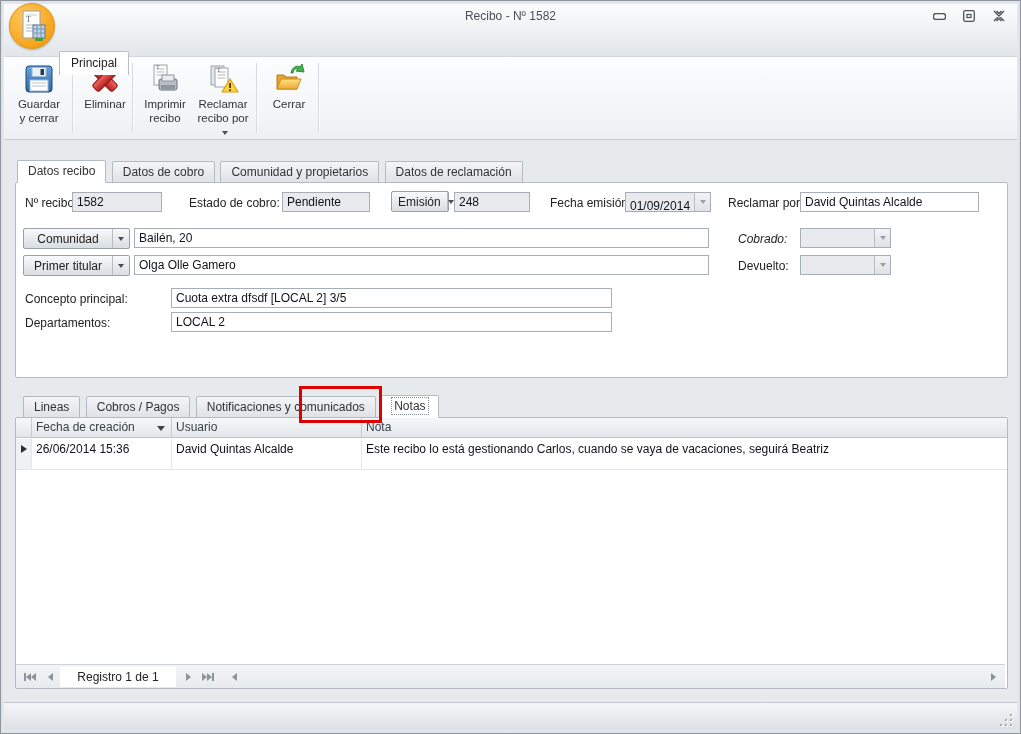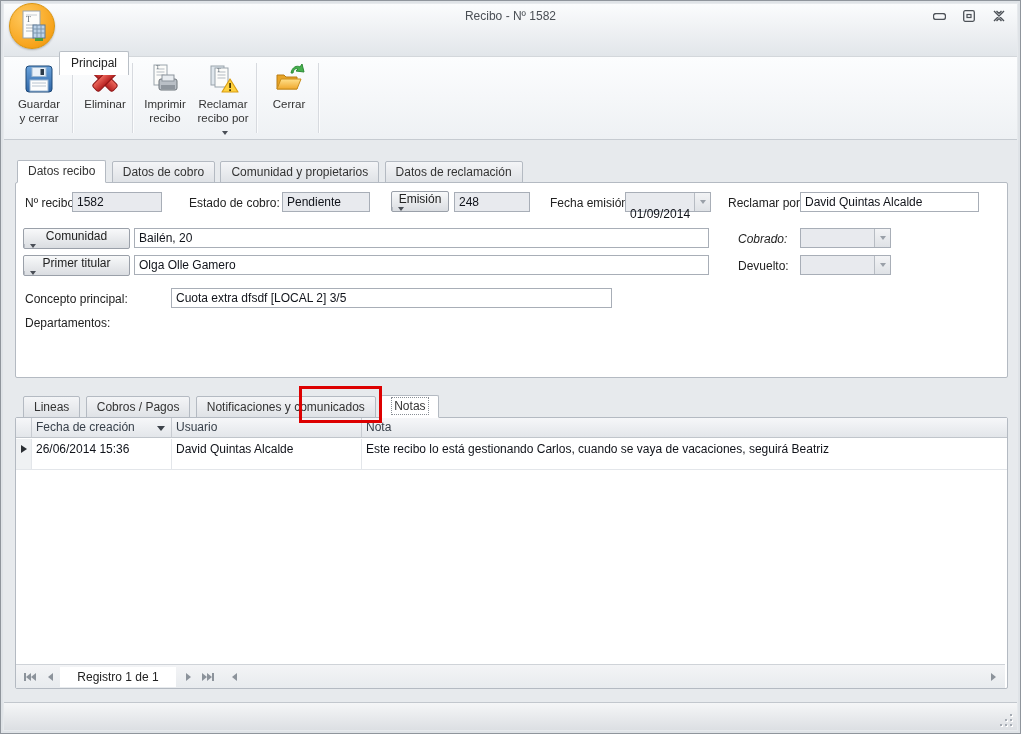--- a/index.html
+++ b/index.html
@@ -39,26 +39,26 @@
     border-radius:2px 2px 0 0;color:#333;vertical-align:bottom;}
   .tab.active{background:#fff;height:23px;border-bottom:1px solid #fff;z-index:3;position:relative;}
   .tab.active .focus{outline:1px dotted #888e95;padding:1px 2px;}
   .panel{position:absolute;background:#fff;border:1px solid #b4bac2;border-radius:2px;}
   
   .lbl{position:absolute;color:#222;}
   .fld{position:absolute;height:20px;border:1px solid #a8aeb7;background:#fff;
     font:12px "Liberation Sans",sans-serif;color:#10131a;padding:0 4px;margin:0;}
   .fld.ro{background:#e8eaee;}
   .wrapfld{position:absolute;height:20px;border:1px solid #a8aeb7;display:flex;background:#e8eaee;}
-  .wrapfld .val{flex:1;padding:14px 4px;color:#10131a;}
+  .wrapfld .val{flex:1;padding:6px 4px;color:#10131a;}
   .wrapfld .abox{width:16px;border-left:1px solid #b7bcc3;display:flex;align-items:center;justify-content:center;
     background:linear-gradient(#f2f3f5,#dfe2e6);}
   .wrapfld.disabled .abox .dd-arrow{border-top-color:#9aa0a8;}
   .combo-btn{position:absolute;height:21px;border:1px solid #9aa0a9;display:flex;align-items:center;
-    background:linear-gradient(#f8f9fa,#dadde1);border-radius:2px;color:#222;flex-direction:column;}
+    background:linear-gradient(#f8f9fa,#dadde1);border-radius:2px;color:#222;}
   .combo-btn .txt{flex:1;text-align:center;padding:0 6px;}
   .combo-btn .abox{width:17px;align-self:stretch;border-left:1px solid #b7bcc3;display:flex;align-items:center;justify-content:center;}
   
   .gh{position:absolute;height:20px;background:linear-gradient(#f6f7f9,#e3e6ea);
     border-right:1px solid #c7cbd1;border-bottom:1px solid #c0c5cb;padding:2px 4px;color:#38404a;}
   .gc{position:absolute;height:31px;border-right:1px solid #e3e6ea;border-bottom:1px solid #e3e6ea;
     padding:3px 4px;color:#10131a;white-space:nowrap;overflow:hidden;}
   .sort-arrow{position:absolute;right:6px;top:8px;width:0;height:0;
     border-left:4px solid transparent;border-right:4px solid transparent;border-top:5px solid #3c424a;}
   .rowptr{position:absolute;width:0;height:0;border-top:4.5px solid transparent;
@@ -263,20 +263,21 @@
   <div class="wrapfld disabled" style="left:799px;top:254px;width:91px;">
     <span class="val"></span>
     <span class="abox">
         <span class="dd-arrow" style="margin:0;"></span>
       </span>
   </div>
 
   <div class="lbl" style="left:24px;top:291px;">Concepto principal:</div>
   <input class="fld" style="left: 170px; top: 287px; width: 441px;" value="Cuota extra dfsdf [LOCAL 2] 3/5">
   <div class="lbl" style="left:24px;top:315px;">Departamentos:</div>
+  <input class="fld" style="left: 170px; top: 311px; width: 441px;" value="LOCAL 2">
 
   <div class="tabrow" style="left:22px;top:394px;">
     <span class="tab">Lineas</span>
     <span class="tab">Cobros / Pagos</span>
     <span class="tab">Notificaciones y comunicados</span>
     <span class="tab active"><span class="focus">Notas</span></span>
   </div>
   <div id="annotation"></div>
 
   <div class="panel" style="left:14px;top:416px;width:993px;height:272px;"></div>

